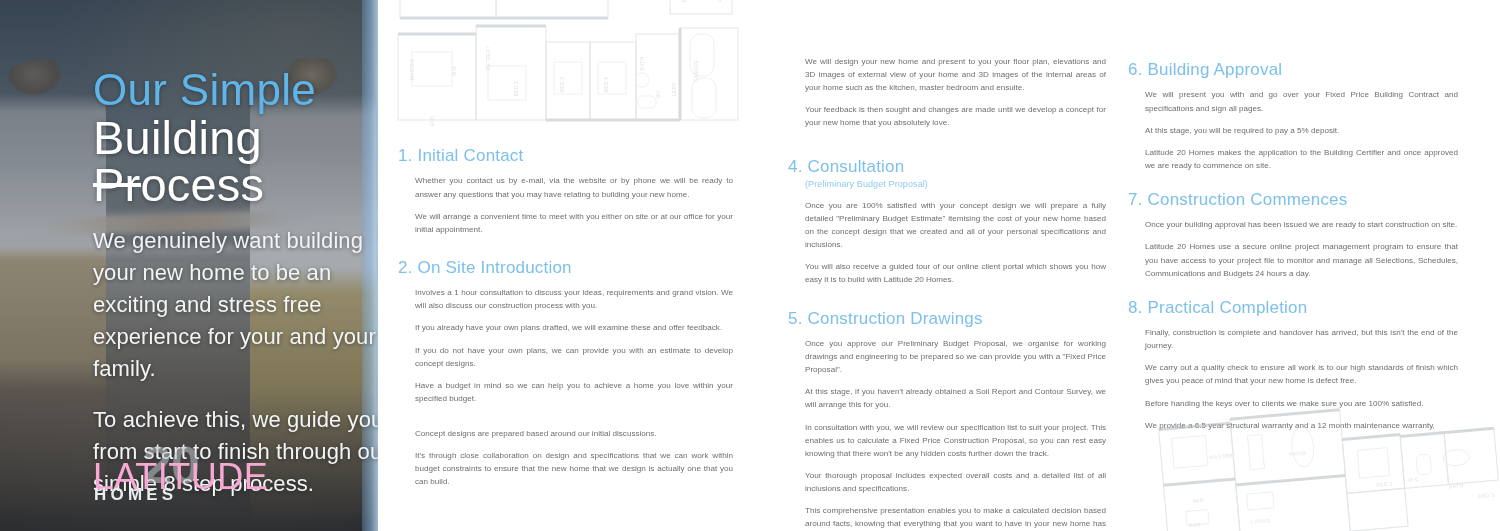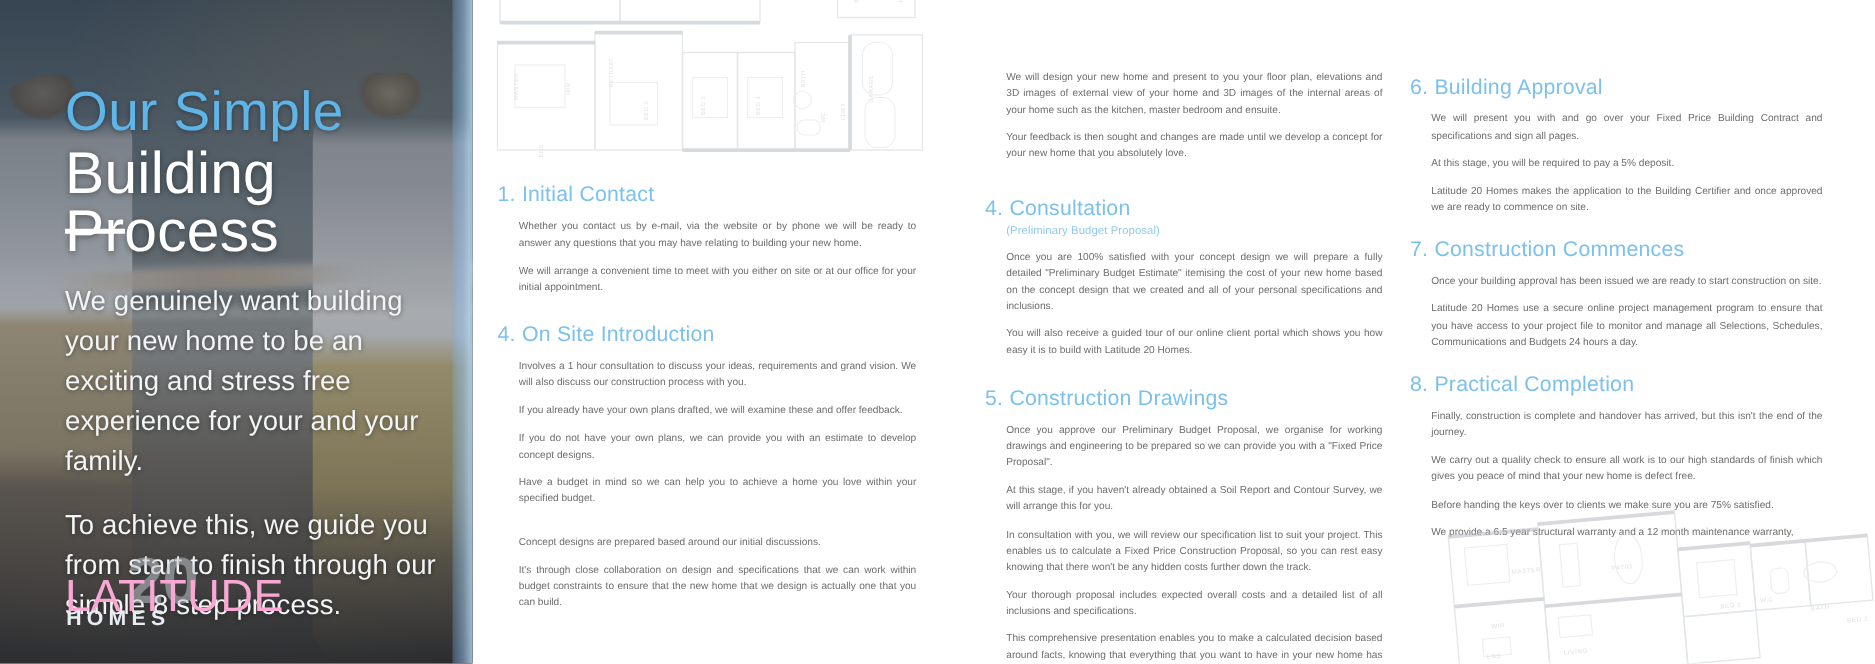--- a/index.html
+++ b/index.html
@@ -128,21 +128,21 @@
     background:
       linear-gradient(to bottom, rgba(22,32,44,0.62) 0%, rgba(24,34,46,0.50) 28%, rgba(26,34,44,0.34) 48%, rgba(24,30,38,0.42) 72%, rgba(20,26,34,0.55) 100%);
   }
   
   .hero-blue-strip {
     position: absolute; top: 0; right: 0;
     width: 16px; height: 531px;
     background: linear-gradient(to right, rgba(120,170,225,0.30) 0%, rgba(150,195,235,0.55) 55%, rgba(190,220,245,0.80) 100%);
   }
 
-  .hero-content { position: absolute; inset: 0; }
+  .hero-content { position: absolute; inset: 0; margin-left: 41px; }
 
   .hero-title {
     position: absolute;
     left: 52px; top: 68px;
     line-height: 1.0;
   }
   .hero-title .l1 {
     display: block;
     font-size: 44px;
     font-weight: 300;
@@ -381,21 +381,21 @@
       <div class="step-head">1. Initial Contact</div>
       <div class="step-body">
         <p>Whether you contact us by e-mail, via the website or by phone we will be ready to answer any questions that you may have relating to building your new home.</p>
         <p>We will arrange a convenient time to meet with you either on site or at our office for your initial appointment.</p>
       </div>
     </div>
 
     <div class="gap-lg"></div>
 
     <div class="step">
-      <div class="step-head">4. On Site Introduction</div>
+      <div class="step-head">2. On Site Introduction</div>
       <div class="step-body">
         <p>Involves a 1 hour consultation to discuss your ideas, requirements and grand vision. We will also discuss our construction process with you.</p>
         <p class="nojust">If you already have your own plans drafted, we will examine these and offer feedback.</p>
         <p>If you do not have your own plans, we can provide you with an estimate to develop concept designs.</p>
         <p>Have a budget in mind so we can help you to achieve a home you love within your specified budget.</p>
       </div>
     </div>
 
     <div class="gap-lg"></div>
 
@@ -462,21 +462,21 @@
       </div>
     </div>
 
     <div class="gap-md"></div>
 
     <div class="step">
       <div class="step-head">8. Practical Completion</div>
       <div class="step-body">
         <p>Finally, construction is complete and handover has arrived, but this isn't the end of the journey.</p>
         <p>We carry out a quality check to ensure all work is to our high standards of finish which gives you peace of mind that your new home is defect free.</p>
-        <p class="nojust">Before handing the keys over to clients we make sure you are 75% satisfied.</p>
+        <p class="nojust">Before handing the keys over to clients we make sure you are 100% satisfied.</p>
         <p class="nojust">We provide a 6.5 year structural warranty and a 12 month maintenance warranty,</p>
       </div>
     </div>
 
   </div>
 
   <div class="plan plan-bottom">
     <svg viewBox="0 0 345 130" xmlns="http://www.w3.org/2000/svg">
       <g transform="rotate(-5 172 65)">
         <g fill="none" stroke="#cdd2d6" stroke-width="1.1">

